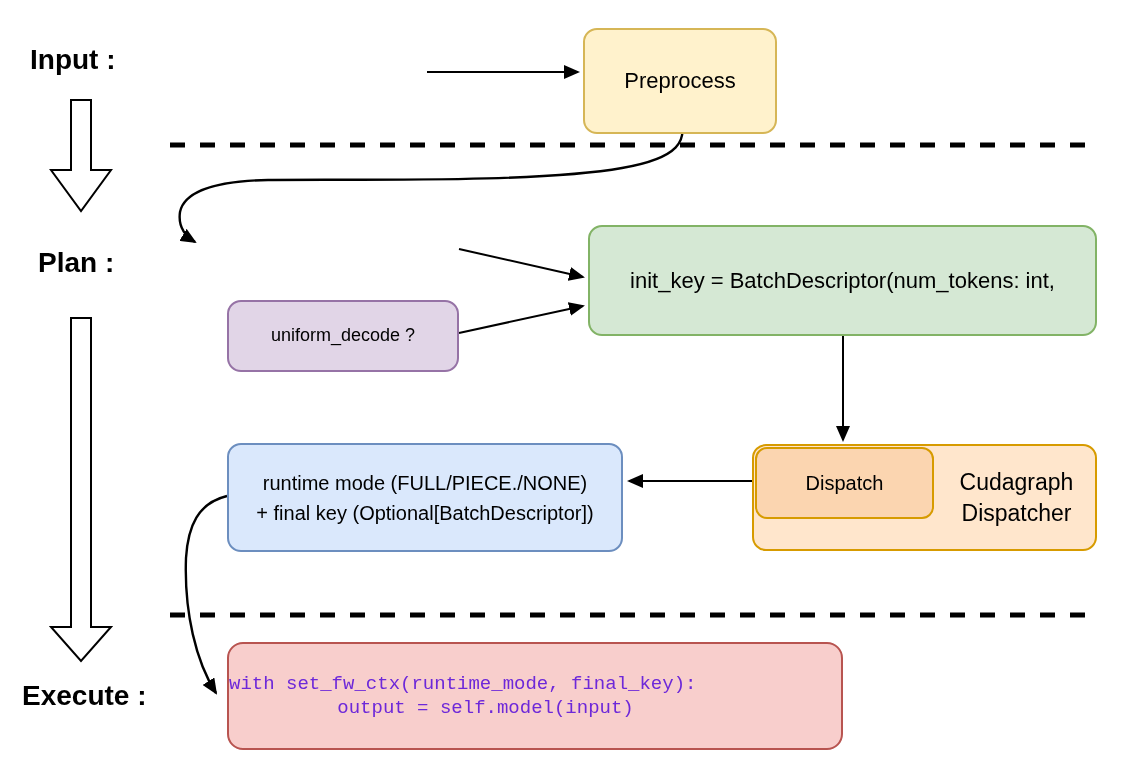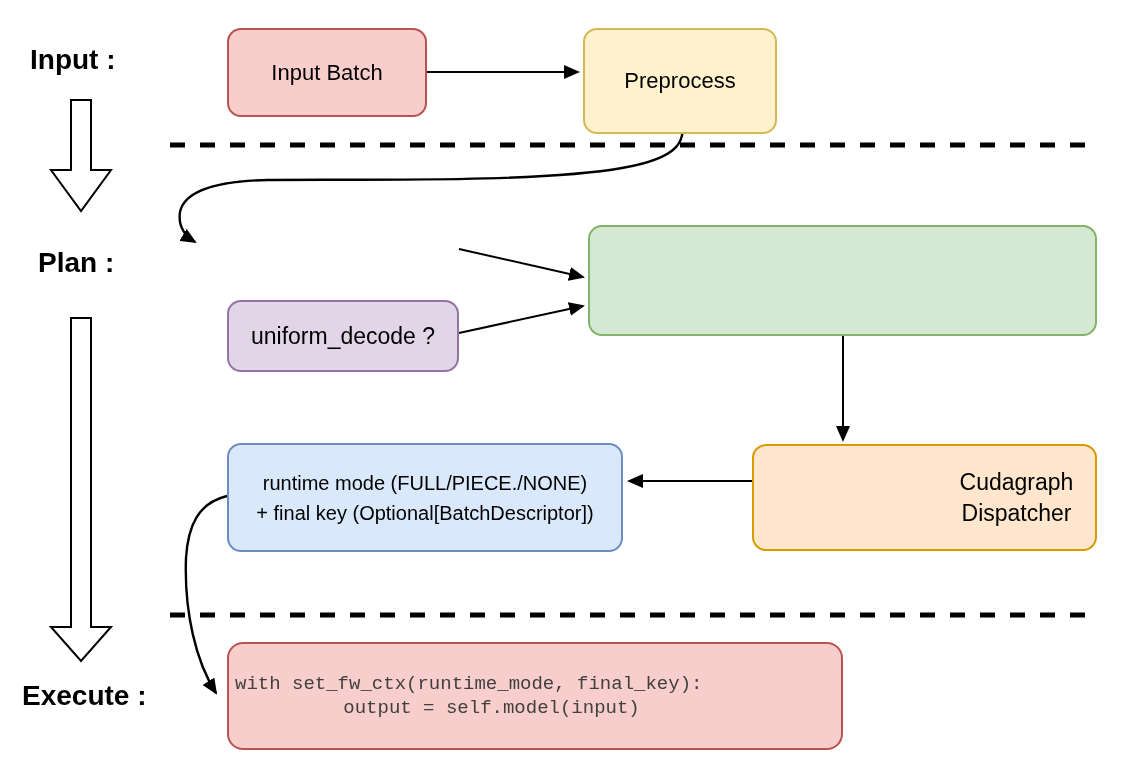--- a/index.html
+++ b/index.html
@@ -39,38 +39,37 @@
   .section-label{
     position:absolute;
     font-size:28px;
     font-weight:bold;
     white-space:nowrap;
     margin-top:6px;
   }
   #input-batch   {left:227px;top:28px;width:200px;height:89px;font-size:22px;}
   #preprocess    {left:583px;top:28px;width:194px;height:106px;font-size:22px;}
   #cg-padding    {left:227px;top:210px;width:232px;height:72px;font-size:23px;}
-  #uniform-decode{left:227px;top:300px;width:232px;height:72px;font-size:23px;}
+  #uniform-decode{left:227px;top:300px;width:232px;height:72px;font-size:18px;}
   #init-key      {left:588px;top:225px;width:509px;height:111px;font-size:22px;line-height:30px;}
   #runtime-mode  {left:227px;top:443px;width:396px;height:109px;font-size:20px;line-height:30px;}
   #cudagraph     {left:752px;top:444px;width:345px;height:107px;border-radius:14px;}
   #dispatch      {left:1px;top:1px;width:179px;height:72px;font-size:20px;border-radius:12px;position:absolute;}
   #cudagraph-label{
     position:absolute;left:182px;top:0;width:161px;height:103px;
     display:flex;align-items:center;justify-content:center;text-align:center;
     font-size:23px;line-height:31px;
   }
   #execute-code  {left:227px;top:642px;width:616px;height:108px;border-radius:16px;justify-content:flex-start;}
   #execute-code pre{
     margin:0;
-    padding-left:6px;
     font-family:"Liberation Mono", monospace;
     font-size:19px;
     line-height:24px;
-    color:#404040;
+    color:#6d28d9;
     white-space:pre;
   }
   #input-label  {left:30px;top:38px;}
   #plan-label   {left:38px;top:241px;}
   #execute-label{left:22px;top:674px;}
 </style>
 </head>
 <body>
 
 <div class="canvas">
@@ -95,46 +94,47 @@
     <line x1="752" y1="481" x2="629" y2="481" stroke="#000" stroke-width="2" marker-end="url(#arrowhead)"></line>
 
     <path d="M680,117 C688,140 680,158 622,168 C538,183 352,179 268,180 C212,181 184,193 180,212 C178,226 185,236 195,242" fill="none" stroke="#000" stroke-width="2.4" marker-end="url(#arrowhead)"></path>
     <path d="M227,496 C198,503 188,526 186,558 C184,612 196,662 216,693" fill="none" stroke="#000" stroke-width="2.4" marker-end="url(#arrowhead)"></path>
   </svg>
 
   <div class="section-label" id="input-label">Input :</div>
   <div class="section-label" id="plan-label">Plan :</div>
   <div class="section-label" id="execute-label">Execute :</div>
 
-  <div class="node red" id="input-batch">
-    <span>Input Batch</span>
-  </div>
 
   <div class="node yellow" id="preprocess">
     <span>Preprocess</span>
   </div>
 
 
   <div class="node purple" id="uniform-decode">
     <span>uniform_decode ?</span>
   </div>
 
   <div class="node green" id="init-key">
     <div>
+      <div>init_key = BatchDescriptor(num_tokens: int,</div>
     </div>
   </div>
 
   <div class="node blue" id="runtime-mode">
     <div>
       <div>runtime mode (FULL/PIECE./NONE)</div>
       <div>+ final key (Optional[BatchDescriptor])</div>
     </div>
   </div>
 
   <div class="node orange-light" id="cudagraph">
+    <div class="node orange-dark" id="dispatch">
+      <span>Dispatch</span>
+    </div>
     <div id="cudagraph-label">Cudagraph Dispatcher</div>
   </div>
 
   <div class="node red" id="execute-code">
     <pre>with set_fw_ctx(runtime_mode, final_key):
     output = self.model(input)</pre>
   </div>
 
 </div>
 

